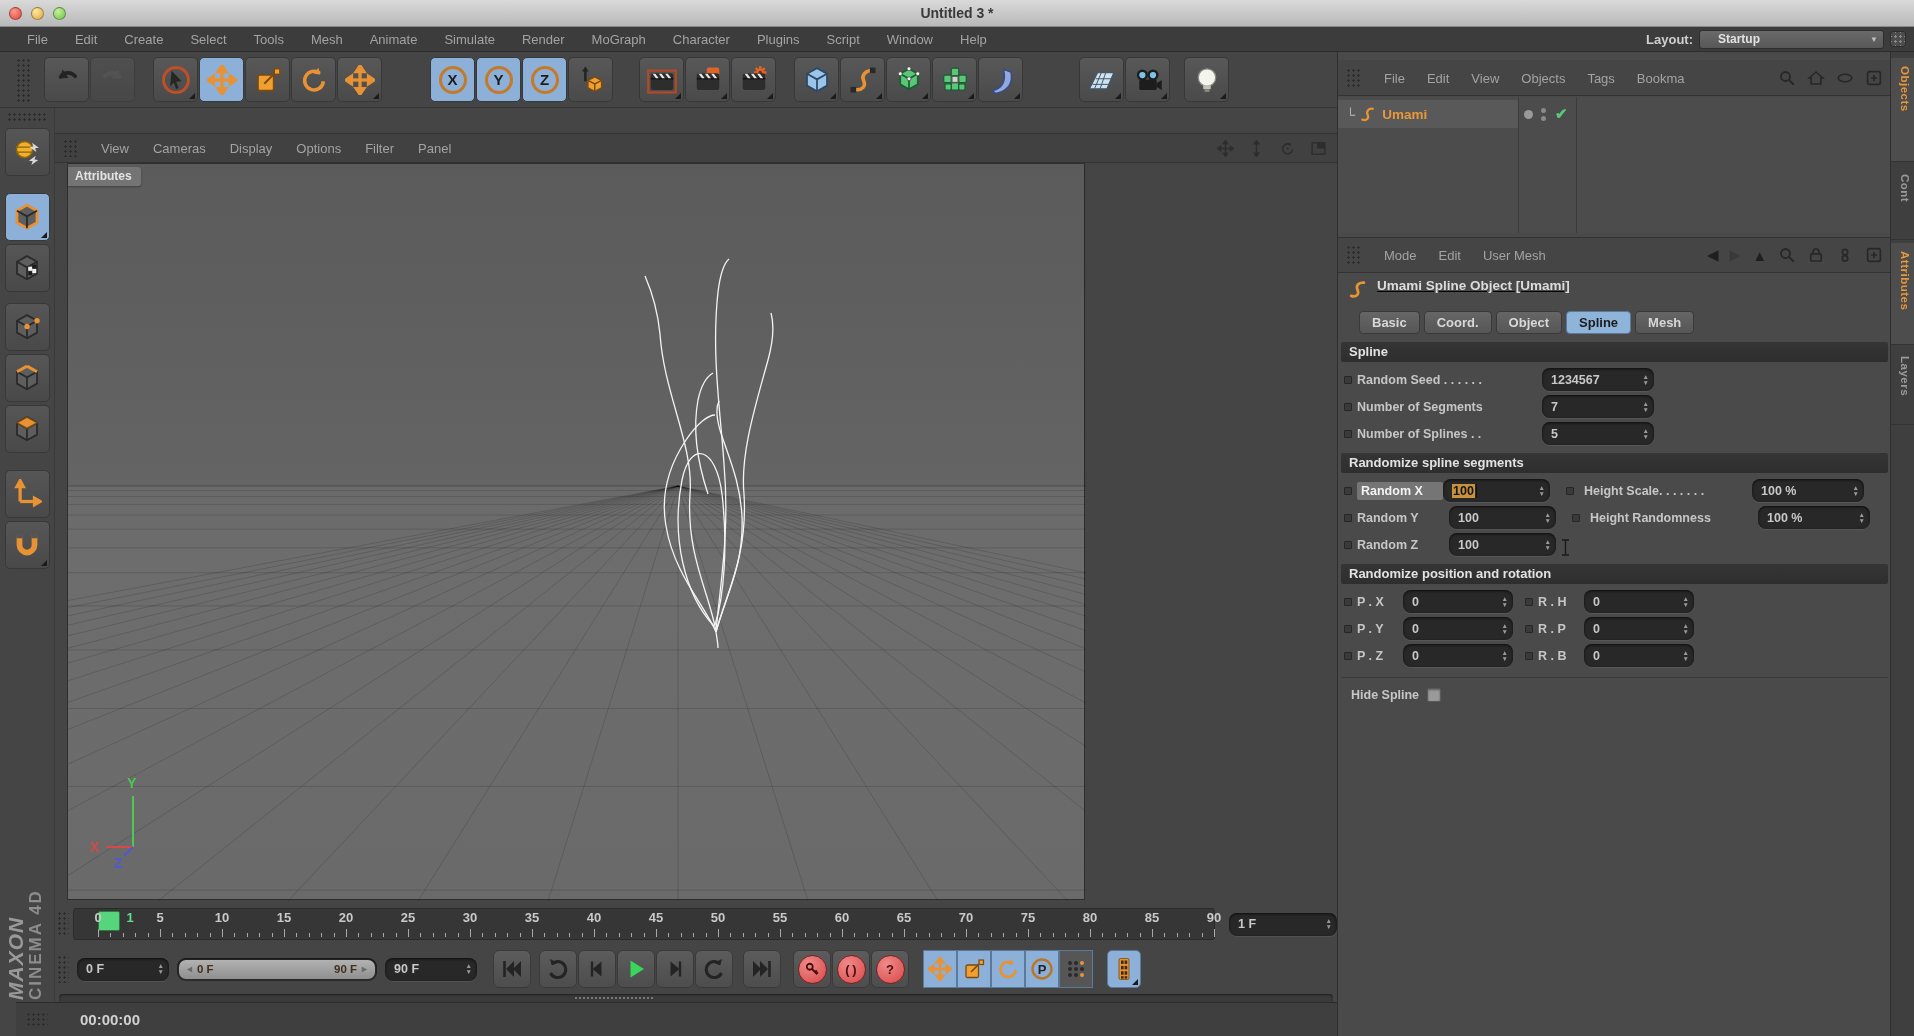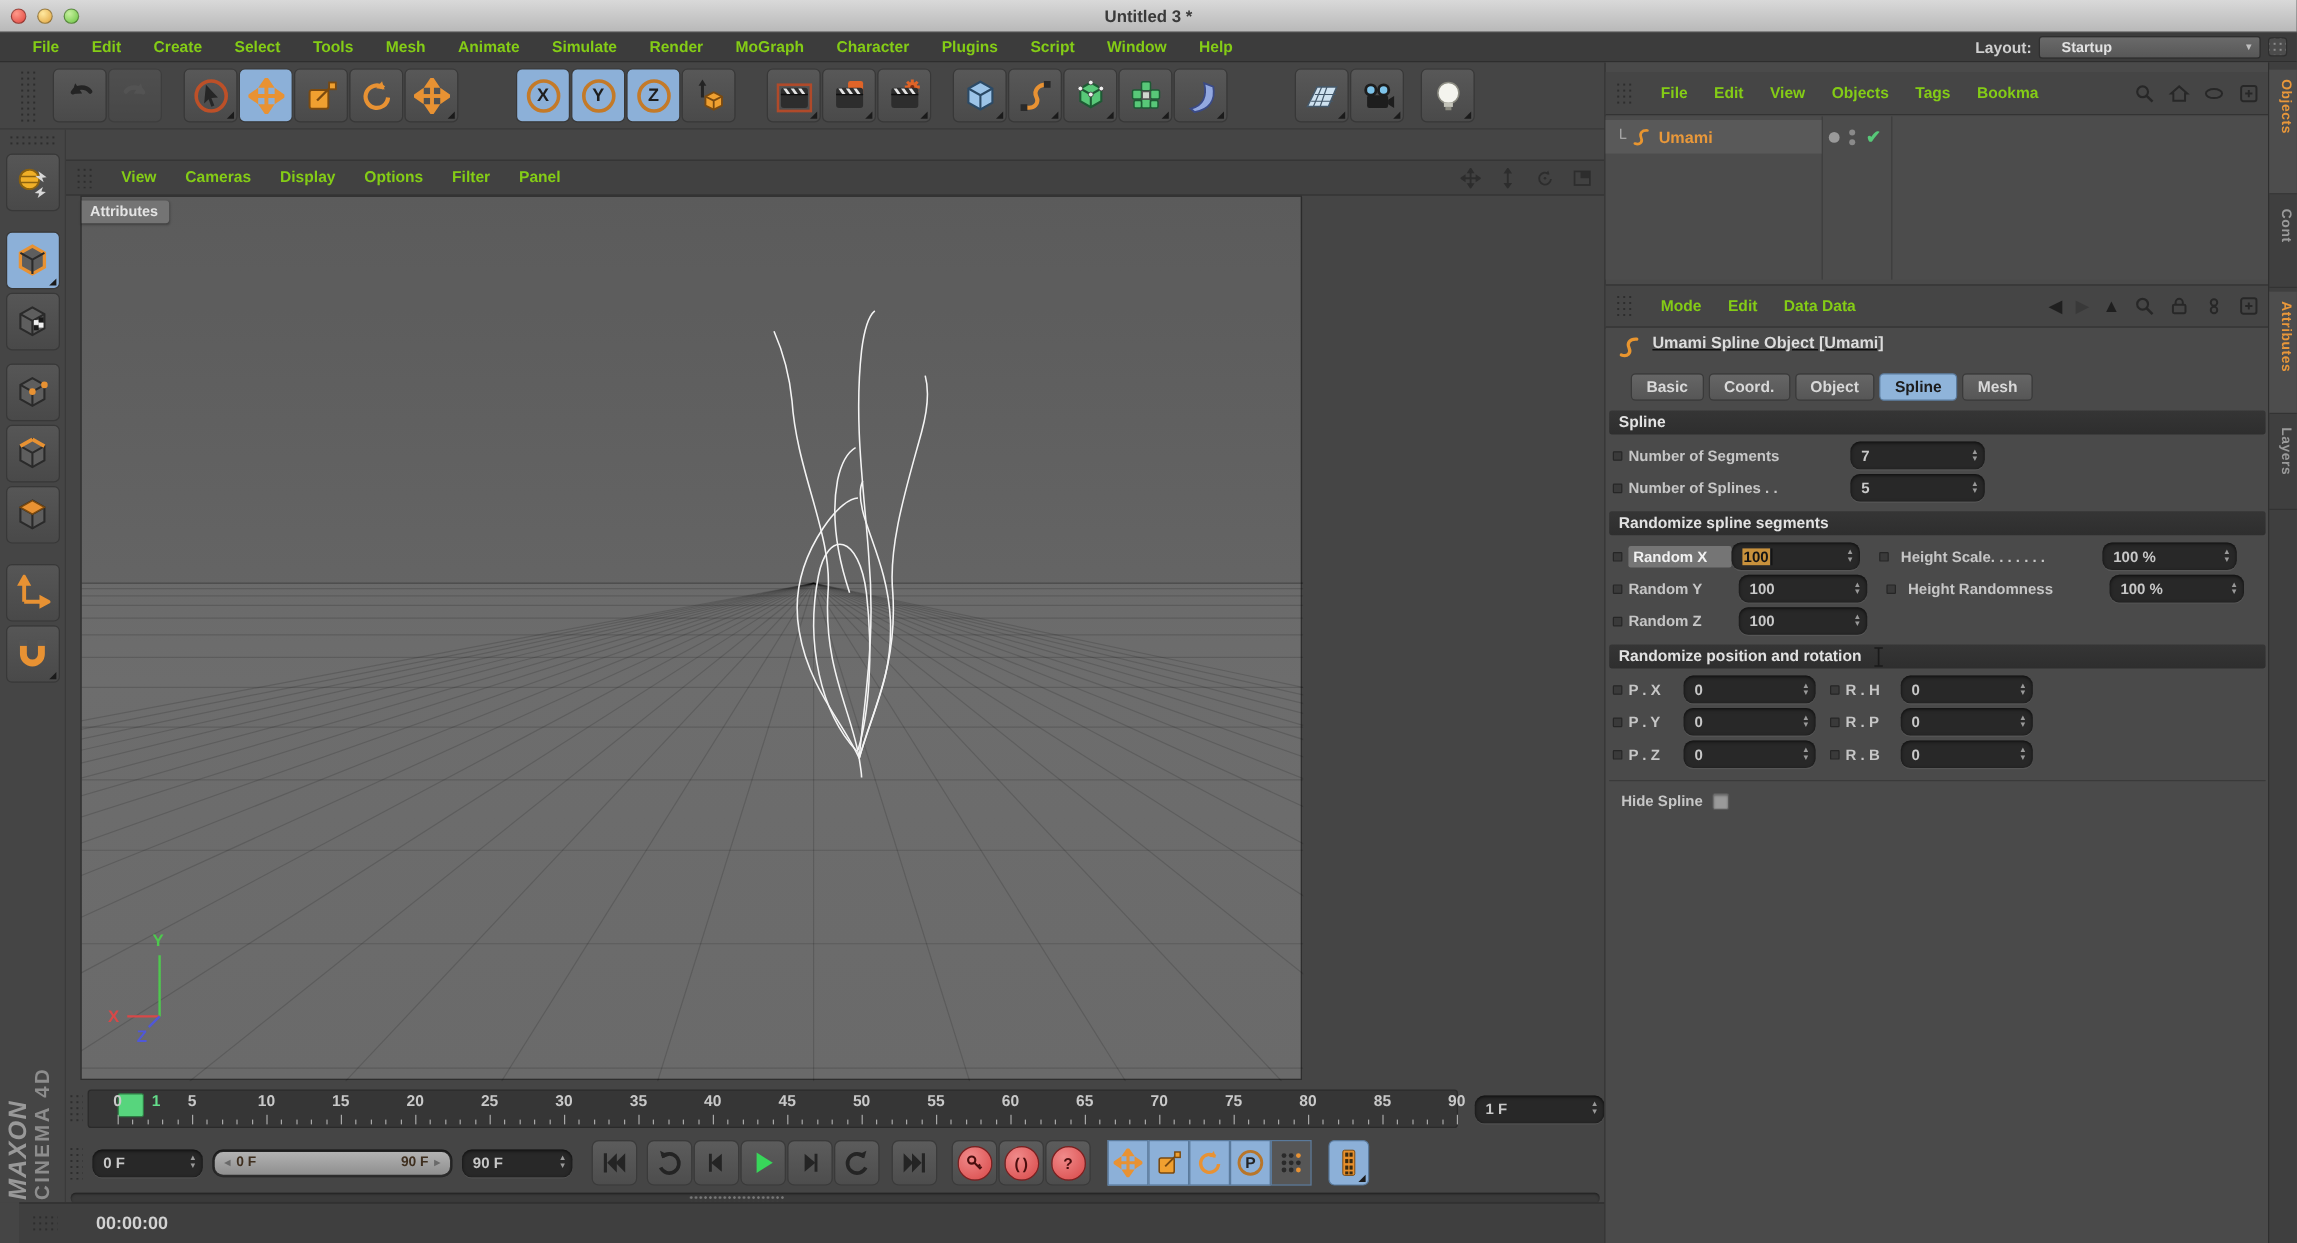--- a/index.html
+++ b/index.html
@@ -13,21 +13,21 @@
     display:flex; align-items:center; }
   .tl { width:13px; height:13px; border-radius:50%; margin-left:9px; border:1px solid rgba(0,0,0,.35); }
   .tl.red{ background:radial-gradient(circle at 35% 30%, #ff9a8a,#e0443e);} 
   .tl.yel{ background:radial-gradient(circle at 35% 30%, #ffe9a0,#e0a33e);} 
   .tl.grn{ background:radial-gradient(circle at 35% 30%, #c8f0a0,#69c440);} 
   #win-title { position:absolute; left:0; right:0; text-align:center; font-size:14px; font-weight:700; color:#3a3a3a; }
 
   
   #menubar { position:absolute; left:0; top:27px; width:1914px; height:25px;
     background:#3c3c3c; border-bottom:1px solid #2c2c2c; display:flex; align-items:center; }
-  .menu-item { color:#84cc16; font-size:13px; font-weight:700; margin-left:27px; cursor:default; }
+  .menu-item { color:#a3a3a3; font-size:13px; font-weight:400; margin-left:27px; cursor:default; }
   #layout-area { margin-left:auto; display:flex; align-items:center; }
   #layout-label { color:#cfcfcf; font-size:13px; font-weight:600; }
   #layout-select { width:185px; height:19px; margin:0 6px; background:linear-gradient(#6a6a6a,#575757);
     border:1px solid #2e2e2e; border-radius:3px; color:#e2e2e2; font-size:12px; font-weight:700;
     display:flex; align-items:center; padding:0 18px; position:relative; }
   #layout-select .dd { position:absolute; right:5px; color:#bfbfbf; font-size:8px; }
   .mini-btn { width:16px; height:16px; margin-right:8px; background:#4c4c4c; border:1px solid #2e2e2e;
     border-radius:3px; background-image:radial-gradient(circle,#8a8a8a 1px,transparent 1.2px);
     background-size:5px 5px; background-position:2px 2px; }
 
@@ -1018,21 +1018,21 @@
         <span class="vdot2">
             <span></span>
             <span></span>
           </span>
         <span id="om-check">✔</span>
       </div>
     </div>
 
     <div class="mgr-menu" id="am-menu">
       <div class="grip"></div>
-      <span id="am-items"><span class="menu-item">Mode</span><span class="menu-item">Edit</span><span class="menu-item">Data Data</span></span>
+      <span id="am-items"><span class="menu-item">Mode</span><span class="menu-item">Edit</span><span class="menu-item">User Mesh</span></span>
       <div class="mgr-icons">
         <span class="tri">◀</span>
         <span class="tri faded">▶</span>
         <span class="tri">▲</span>
         <span class="ic">
             <svg viewBox="0 0 24 24">
               <circle cx="10" cy="10" r="6" fill="none" stroke="#242424" stroke-width="2.4"></circle>
               <line x1="14.5" y1="14.5" x2="21" y2="21" stroke="#242424" stroke-width="2.8"></line>
             </svg>
           </span>
@@ -1071,20 +1071,31 @@
           <div class="tab">Coord.</div>
           <div class="tab">Object</div>
           <div class="tab active">Spline</div>
           <div class="tab">Mesh</div>
         </div>
 
       <div class="sec-hdr">Spline</div>
 
       <div class="arow">
         <span class="chk"></span>
+        <span class="albl lw185">Random Seed . . . . . .</span>
+        <div class="fld w112">
+          <span>1234567</span>
+          <span class="stp">
+              <i>▲</i>
+              <i>▼</i>
+            </span>
+        </div>
+      </div>
+      <div class="arow">
+        <span class="chk"></span>
         <span class="albl lw185">Number of Segments</span>
         <div class="fld w112">
           <span>7</span>
           <span class="stp">
               <i>▲</i>
               <i>▼</i>
             </span>
         </div>
       </div>
       <div class="arow">

